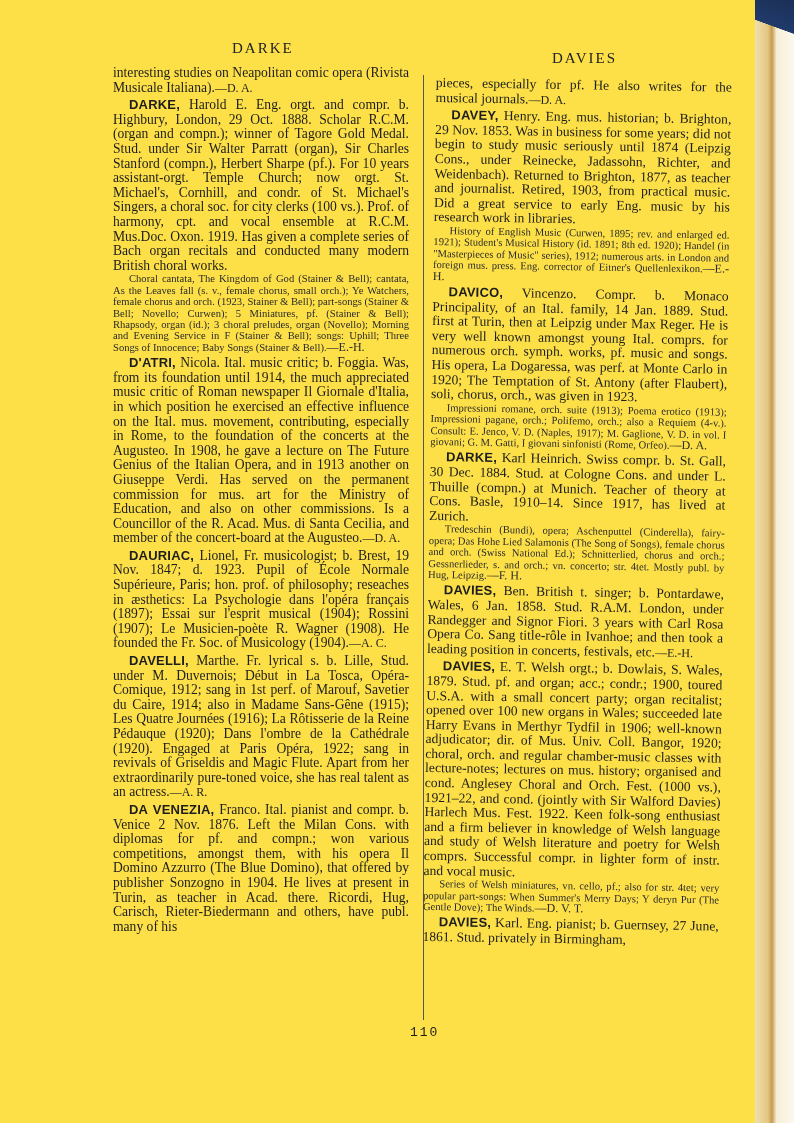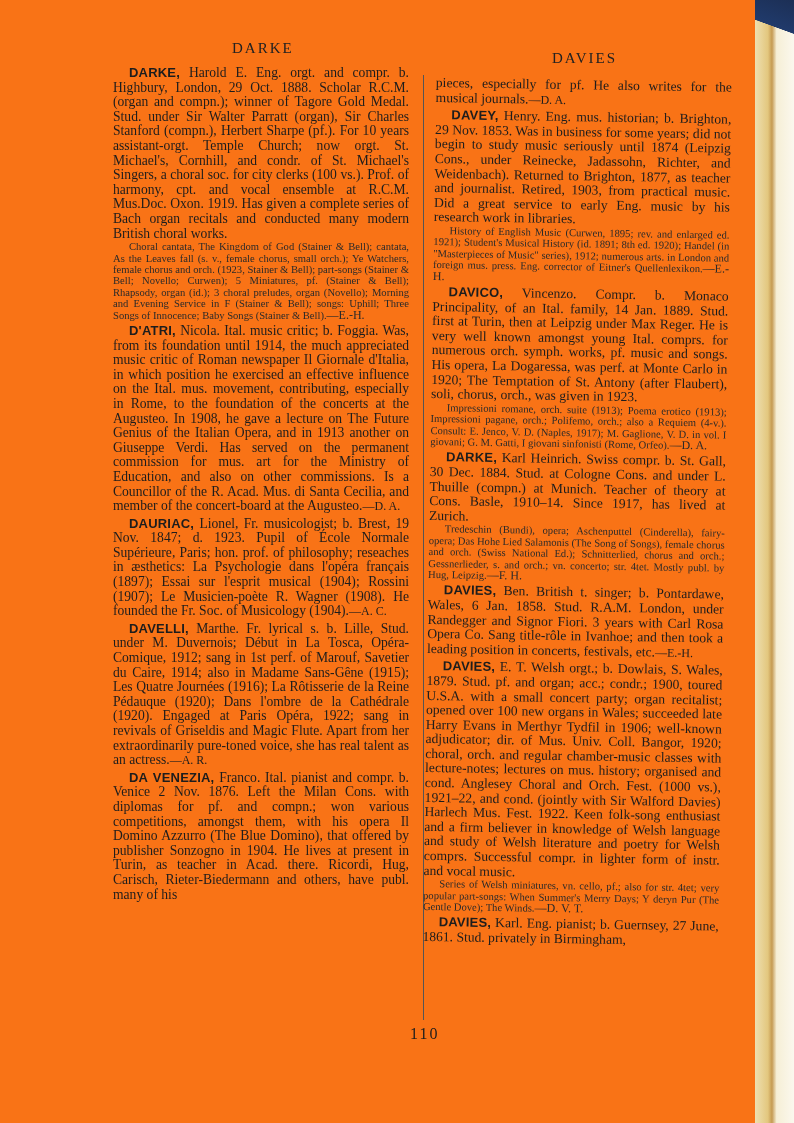--- a/index.html
+++ b/index.html
@@ -12,21 +12,21 @@
   .book-edge {
     position: absolute; right: 0; top: 0; width: 58px; height: 1123px;
     background: linear-gradient(90deg, #f7f3e6 0%, #efe3b8 30%, #e3c77e 55%, #c59a52 62%, #f6efd6 70%, #fbf8ee 100%);
   }
   .cover-corner {
     position: absolute; right: 0; top: 0; width: 58px; height: 40px;
     background: linear-gradient(200deg, #1c2f55 0%, #203a6b 55%, transparent 56%);
   }
   .page {
     position: absolute; left: 0; top: 0; width: 755px; height: 1123px;
-    background: #f97316;
+    background: #fde047;
   }
   .running-head {
     position: absolute; top: 40px; font-size: 15px; letter-spacing: 2px;
     font-family: "Liberation Serif", serif; color: #222;
   }
   .rh-left { left: 232px; }
   .rh-right { left: 552px; top: 50px; }
   .column {
     position: absolute; font-family: "Liberation Serif", serif;
     font-size: 13.6px; line-height: 14.6px; text-align: justify; hyphens: auto;
@@ -36,36 +36,40 @@
   .col-rule {
     position: absolute; left: 423px; top: 75px; width: 1px; height: 945px; background: #555;
   }
   .entry { margin: 0 0 3px 0; }
   .entry p { margin: 0; text-indent: 16px; }
   .entry p.cont { text-indent: 0; }
   .head { font-family: "Liberation Sans", sans-serif; font-weight: bold; font-size: 13px; letter-spacing: 0.2px; }
   .works { font-size: 10.6px; line-height: 11.4px; margin: 3px 0 2px 0; text-indent: 16px; color: #2a2a2a; }
   .sig { font-variant: small-caps; font-size: 12px; }
   .page-number {
-    position: absolute; left: 410px; top: 1025px; font-size: 16px; letter-spacing: 2px;
-    font-family: Liberation Serif, serif;
+    position: absolute; left: 410px; top: 1025px; font-size: 13px; letter-spacing: 2px;
+    font-family: Liberation Mono, monospace;
     text-align: center;
   }
 </style>
 </head>
 <body>
 
 <div class="book-edge"></div>
 <div class="cover-corner"></div>
 
 <div class="page">
   <div class="running-head rh-left">DARKE</div>
   <div class="running-head rh-right">DAVIES</div>
 
   <div class="column col-left" id="col-left">
+      <div class="entry">
+    <p class="main-p cont"><span class="bd">interesting studies on Neapolitan comic opera (Rivista Musicale Italiana).</span><span class="sg sig">—D. A.</span></p>
+
+  </div>
       <div class="entry">
     <p class="main-p"><span class="head">DARKE,</span><span class="nm"> Harold E.</span><span class="sp"> </span><span class="bd">Eng. orgt. and compr. b. Highbury, London, 29 Oct. 1888. Scholar R.C.M. (organ and compn.); winner of Tagore Gold Medal. Stud. under Sir Walter Parratt (organ), Sir Charles Stanford (compn.), Herbert Sharpe (pf.). For 10 years assistant-orgt. Temple Church; now orgt. St. Michael's, Cornhill, and condr. of St. Michael's Singers, a choral soc. for city clerks (100 vs.). Prof. of harmony, cpt. and vocal ensemble at R.C.M. Mus.Doc. Oxon. 1919. Has given a complete series of Bach organ recitals and conducted many modern British choral works.</span></p>
     <p class="works"><span class="wk">Choral cantata, The Kingdom of God (Stainer &amp; Bell); cantata, As the Leaves fall (s. v., female chorus, small orch.); Ye Watchers, female chorus and orch. (1923, Stainer &amp; Bell); part-songs (Stainer &amp; Bell; Novello; Curwen); 5 Miniatures, pf. (Stainer &amp; Bell); Rhapsody, organ (id.); 3 choral preludes, organ (Novello); Morning and Evening Service in F (Stainer &amp; Bell); songs: Uphill; Three Songs of Innocence; Baby Songs (Stainer &amp; Bell).</span><span class="wsg sig">—E.-H.</span></p>
   </div>
       <div class="entry">
     <p class="main-p"><span class="head">D'ATRI,</span><span class="nm"> Nicola.</span><span class="sp"> </span><span class="bd">Ital. music critic; b. Foggia. Was, from its foundation until 1914, the much appreciated music critic of Roman newspaper Il Giornale d'Italia, in which position he exercised an effective influence on the Ital. mus. movement, contributing, especially in Rome, to the foundation of the concerts at the Augusteo. In 1908, he gave a lecture on The Future Genius of the Italian Opera, and in 1913 another on Giuseppe Verdi. Has served on the permanent commission for mus. art for the Ministry of Education, and also on other commissions. Is a Councillor of the R. Acad. Mus. di Santa Cecilia, and member of the concert-board at the Augusteo.</span><span class="sg sig">—D. A.</span></p>
 
   </div>
       <div class="entry">
     <p class="main-p"><span class="head">DAURIAC,</span><span class="nm"> Lionel,</span><span class="sp"> </span><span class="bd">Fr. musicologist; b. Brest, 19 Nov. 1847; d. 1923. Pupil of École Normale Supérieure, Paris; hon. prof. of philosophy; reseaches in æsthetics: La Psychologie dans l'opéra français (1897); Essai sur l'esprit musical (1904); Rossini (1907); Le Musicien-poète R. Wagner (1908). He founded the Fr. Soc. of Musicology (1904).</span><span class="sg sig">—A. C.</span></p>

